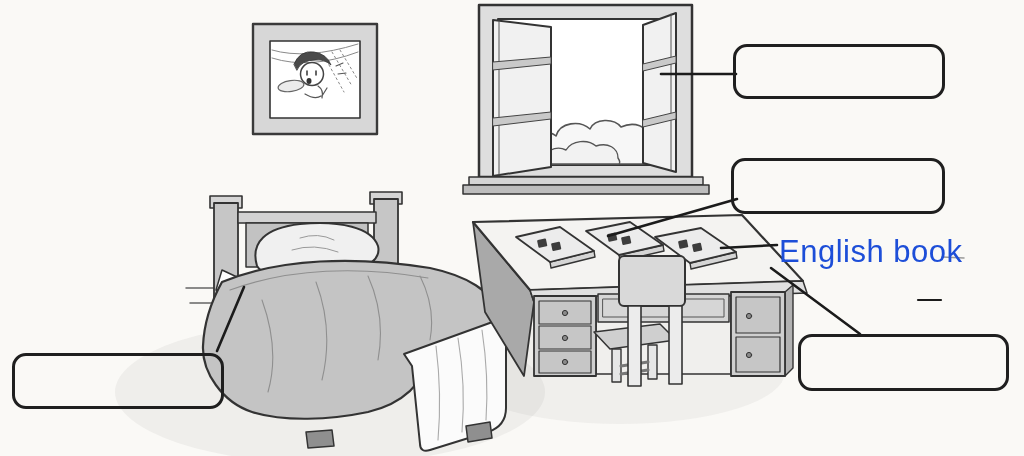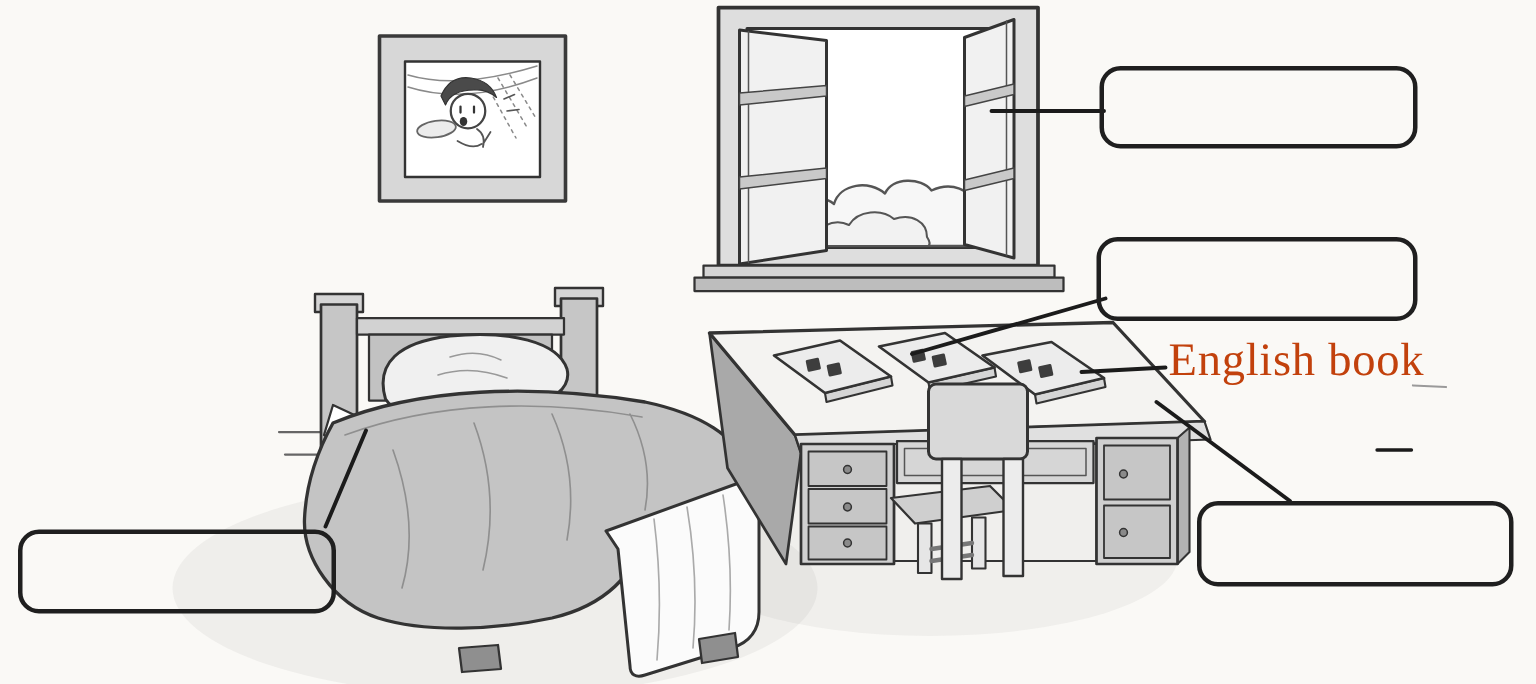--- a/index.html
+++ b/index.html
@@ -1,22 +1,22 @@
 <!DOCTYPE html>
 <html><head>
 <meta charset="utf-8">
 <style>
   html,body{margin:0;padding:0;}
   body{font-family:"Liberation Sans",sans-serif;background:#ffffff;}
   .page{position:relative;width:1024px;height:456px;background:#faf9f6;overflow:hidden;}
   .page svg{position:absolute;left:0;top:0;}
   .abox{position:absolute;border:3px solid #1f1f1f;border-radius:14px;background:transparent;
         box-sizing:border-box;font-size:18px;color:#1f1f1f;padding:6px 10px;}
-  .elabel{position:absolute;left:779px;top:222px;font-family:Liberation Serif, serif;
-          font-size:31px;color:#c2410c;white-space:nowrap;letter-spacing:0.5px;}
+  .elabel{position:absolute;left:779px;top:234px;font-family:Liberation Sans, sans-serif;
+          font-size:31px;color:#1d4ed8;white-space:nowrap;letter-spacing:0.5px;}
 </style>
 </head>
 <body>
 
 <div class="page">
 
 <svg width="1024" height="456" viewBox="0 0 1024 456">
   <g fill="none" stroke-linecap="round" stroke-linejoin="round">
 
     <g stroke="none">

